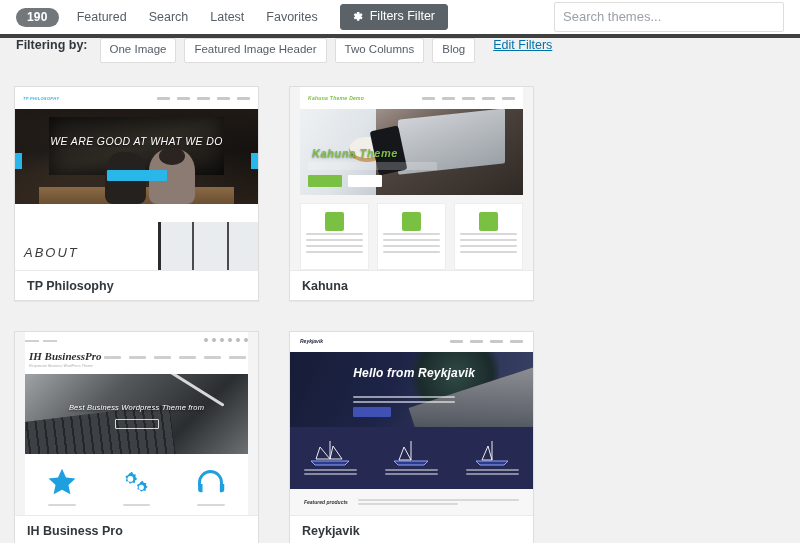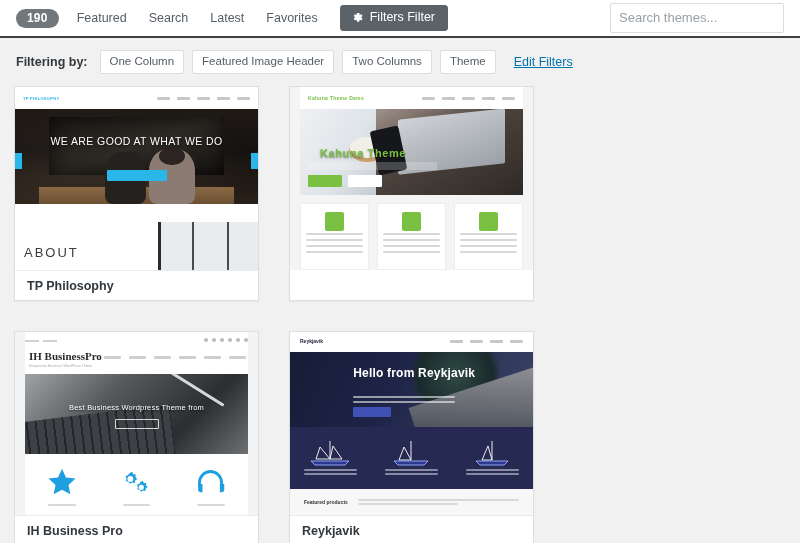--- a/index.html
+++ b/index.html
@@ -10,21 +10,21 @@
     background: #f1f1f1;
     font-family: "Liberation Sans", sans-serif;
     -webkit-font-smoothing: antialiased;
   }
 
   
   #toolbar {
     position: relative;
     height: 38px;
     background: #ffffff;
-    border-bottom: 2px solid #404040;
+    border-bottom: 4px solid #404040;
     display: flex;
     align-items: center;
     padding: 8px 16px;
   }
   #count-badge {
     background: #72777c;
     color: #ffffff;
     font-size: 12px;
     font-weight: bold;
     border-radius: 11px;
@@ -55,37 +55,37 @@
     line-height: 1;
   }
   #feature-filter-btn .gear { display: inline-block; width: 13px; height: 13px; }
   #search-wrap {
     position: absolute;
     right: 16px;
     top: 50%;
     transform: translateY(-50%);
   }
   #search-input {
-    width: 174px;
+    width: 230px;
     padding: 6px 8px 7px;
     font-size: 13px;
     font-family: "Liberation Sans", sans-serif;
     color: #3b82f6;
     border: 1px solid #ddd;
     border-radius: 2px;
     background: #fff;
     outline: none;
   }
   #search-input::placeholder { color: #9aa0a6; }
 
   
   #filter-bar {
     height: 48px;
     display: flex;
-    align-items: center;
+    align-items: flex-start;
     padding: 0 16px;
     background: #f1f1f1;
     gap: 8px;
   }
   #filtering-by-label {
     font-size: 12.5px;
     font-weight: bold;
     color: #32373c;
     margin-right: 4px;
   }
@@ -141,21 +141,21 @@
   .theme-name {
     font-size: 12.5px;
     font-weight: bold;
     color: #32373c;
     white-space: nowrap;
     overflow: hidden;
     text-overflow: ellipsis;
   }
 
   
-  .mock { position: absolute; inset: 0; background: #fff; }
+  .mock { position: absolute; inset: 0; background: #fff; font-style: italic; }
   .mock-topbar {
     height: 22px; background:#fff; display:flex; align-items:center;
     padding: 0 8px; gap: 4px;
   }
   .mock-logo { font-size: 5px; font-weight: bold; letter-spacing:.3px; }
   .mock-menu { margin-left:auto; display:flex; gap:7px; }
   .mock-menu i { display:block; width:13px; height:3px; background:#c8c8c8; border-radius:1px; }
   .mock-hero-title {
     position:absolute; left:0; right:0; text-align:center; color:#fff;
     font-size:10.5px; letter-spacing:.4px; line-height:1.35;
@@ -228,21 +228,21 @@
   .ka-arm {
     position:absolute; left:0; top:0; width:34%; height:100%;
     background: linear-gradient(120deg,#eef1f4 0%,#dfe4e8 60%,#c6ccd2 100%);
   }
   .ka-cup {
     position:absolute; left:22%; top:32%; width:16%; height:30%;
     background:#f2efe9; border-radius:50%;
     box-shadow: inset 0 -4px 0 #c9a06c;
   }
   .ka-title {
-    position:absolute; left:20px; top:44%; color:#7ac143; font-size:11px;
+    position:absolute; left:12px; top:44%; color:#7ac143; font-size:11px;
     font-weight:bold; letter-spacing:.6px; text-shadow:0 1px 2px rgba(0,0,0,.55);
     font-family:"Liberation Sans", sans-serif;
   }
   .ka-sub {
     position:absolute; left:8px; top:62%; width:58%; height:8px;
     background: rgba(255,255,255,.22);
   }
   .ka-btns { position:absolute; left:8px; bottom:8px; display:flex; gap:6px; }
   .ka-b1 { width:34px; height:12px; background:#7ac143; border-radius:1px; }
   .ka-b2 { width:34px; height:12px; background:#ffffff; border-radius:1px; }
@@ -360,24 +360,24 @@
     <span>Filters Filter</span>
   </button>
 
   <div id="search-wrap">
     <input id="search-input" type="text" placeholder="Search themes..." style="">
   </div>
 </div>
 
 <div id="filter-bar">
   <span id="filtering-by-label">Filtering by:</span>
-  <span class="filter-chip">One Column</span>
+  <span class="filter-chip">One Image</span>
   <span class="filter-chip">Featured Image Header</span>
   <span class="filter-chip">Two Columns</span>
-  <span class="filter-chip">Theme</span>
+  <span class="filter-chip">Blog</span>
   <a id="edit-filters-link">Edit Filters</a>
 </div>
 
 <div id="theme-grid">
 
   <div class="theme-card">
     <div class="theme-screenshot">
       <div class="mock">
         <div class="mock-topbar">
           <span class="mock-logo" style="color:#29b6e8;font-size:4px;">TP&nbsp;PHILOSOPHY</span>
@@ -451,20 +451,23 @@
             </div>
           <div class="ka-card">
               <span class="ka-icon"></span>
               <span class="txline"></span>
               <span class="txline"></span>
               <span class="txline"></span>
               <span class="txline"></span>
             </div>
         </div>
       </div>
+    </div>
+    <div class="theme-name-bar">
+      <span class="theme-name">Kahuna</span>
     </div>
   </div>
 
   <div class="theme-card">
     <div class="theme-screenshot">
       <div class="mock" style="background:#f4f4f4;">
         <div style="position:absolute;left:10px;right:10px;top:0;bottom:0;background:#fff;"></div>
         <div class="ih-top">
           <i style="left:0;"></i>
             <i style="left:18px;"></i>

